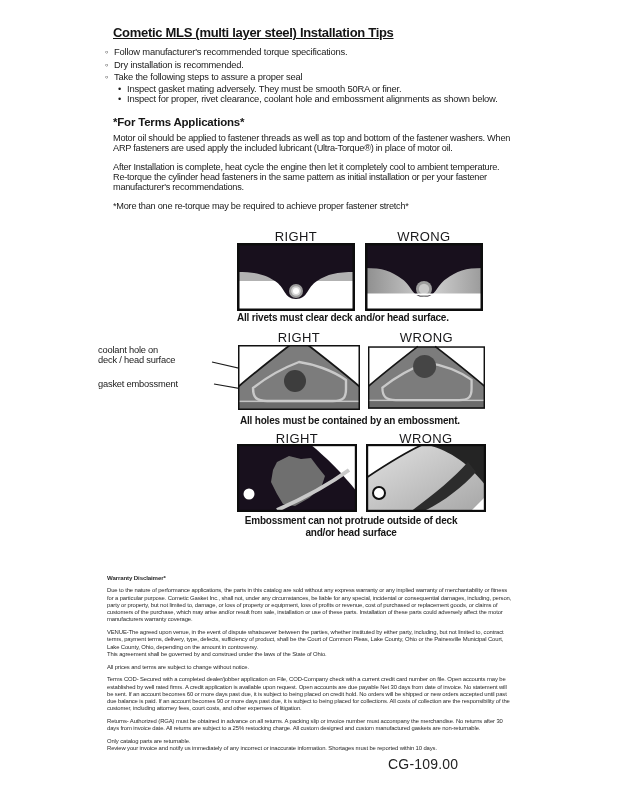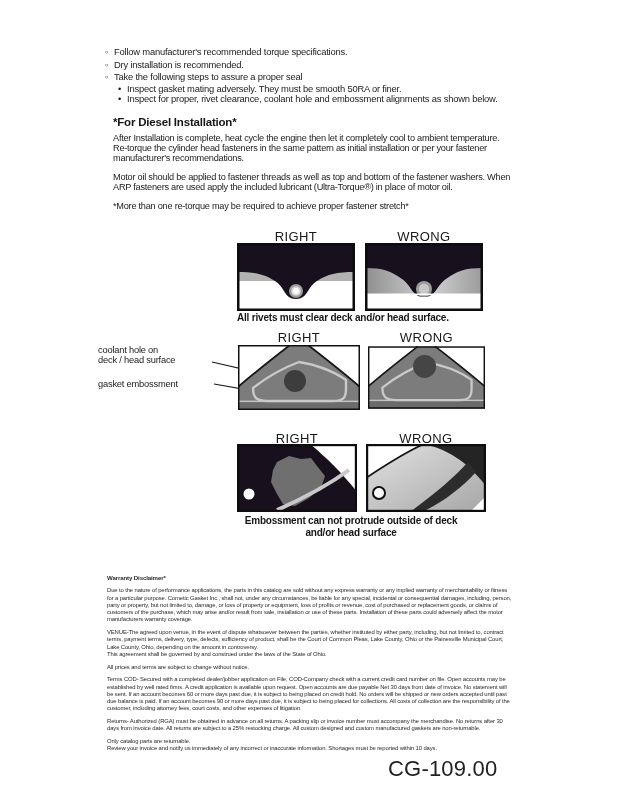--- a/index.html
+++ b/index.html
@@ -22,27 +22,28 @@
   
   .figlabel{font-size:13px;letter-spacing:0.4px;color:#18181a;text-align:center;}
   .figcap{font-size:10px;font-weight:bold;letter-spacing:-0.2px;color:#161616;line-height:11.5px;text-align:center;}
   .figbox{display:block;}
   .ann{font-size:9.3px;letter-spacing:-0.2px;color:#1a1a1a;line-height:10px;white-space:pre-line;}
   
   .disc{left:107px;top:574px;width:407px;font-size:5.9px;line-height:7.25px;letter-spacing:-0.12px;color:#2a2a2a;}
   .disc h4{margin:0 0 6px 0;font-size:6.1px;font-weight:bold;}
   .disc p{margin:0 0 5.5px 0;white-space:pre-line;}
   
-  .pageno{left:388px;top:756px;font-size:22px;letter-spacing:0.2px;color:#222;}
+  .pageno{left:388px;top:756px;font-size:14px;letter-spacing:0.2px;color:#222;}
 </style>
 </head>
 <body>
 
 <div class="page">
 
+  <div class="abs title">Cometic MLS (multi layer steel) Installation Tips</div>
 
   <div class="abs tips">
     <div class="tip l1">
         <span class="b">◦</span>
         <span>Follow manufacturer's recommended torque specifications.</span>
       </div>
     <div class="tip l1">
         <span class="b">◦</span>
         <span>Dry installation is recommended.</span>
       </div>
@@ -53,24 +54,24 @@
     <div class="tip l2">
         <span class="b">•</span>
         <span>Inspect gasket mating adversely.  They must be smooth 50RA or finer.</span>
       </div>
     <div class="tip l2">
         <span class="b">•</span>
         <span>Inspect for proper, rivet clearance, coolant hole and embossment alignments as shown below.</span>
       </div>
   </div>
 
-  <div class="abs diesel-head">*For Diesel Installation*</div>
+  <div class="abs diesel-head">*For Terms Applications*</div>
   <div class="abs diesel-body">
+    <p>Motor oil should be applied to fastener threads as well as top and bottom of the fastener washers. When ARP fasteners are used apply the included lubricant (Ultra-Torque®) in place of motor oil.</p>
     <p>After Installation is complete, heat cycle the engine then let it completely cool to ambient temperature. Re-torque the cylinder head fasteners in the same pattern as initial installation or per your fastener manufacturer's recommendations.</p>
-    <p>Motor oil should be applied to fastener threads as well as top and bottom of the fastener washers. When ARP fasteners are used apply the included lubricant (Ultra-Torque®) in place of motor oil.</p>
     <p style="">*More than one re-torque may be required to achieve proper fastener stretch*</p>
   </div>
 
   <div class="abs figlabel" style="left:237px;top:229px;width:118px">RIGHT</div>
   <div class="abs figlabel" style="left:365px;top:229px;width:118px">WRONG</div>
 
   <svg class="abs figbox" style="left:237px;top:243px" width="118" height="68" viewBox="0 0 118 68">
     <rect width="118" height="68" fill="#ffffff"></rect>
     <rect y="29" width="118" height="9" style="fill:var(--deck-gray)"></rect>
     <path d="M0,0 H118 V29 C99,29 91,31 80,38 C70,44 71,56 59,56 C47,56 48,44 38,38 C27,31 19,29 0,29 Z" style="fill:var(--figure-dark)"></path>
@@ -131,20 +132,21 @@
     <rect y="55.6" width="122" height="1.5" fill="#c4c4c4"></rect>
     <path d="M0,0 H52 C34,14 16,28 0,42 Z" fill="#ffffff"></path>
     <path d="M52,0 C34,14 16,28 0,42" fill="none" stroke="#161616" stroke-width="1.8"></path>
     <path d="M122,0 H70 C88,14 106,28 122,42 Z" fill="#ffffff"></path>
     <path d="M70,0 C88,14 106,28 122,42" fill="none" stroke="#161616" stroke-width="1.8"></path>
     <path d="M15,43 C15,53 19,56 29,56 L95,56 C105,56 108,53 108,44 L108,35 C94,25 75,19 61,17 C45,23 29,32 15,43 Z" fill="none" style="stroke:var(--emboss-light)" stroke-width="2.4"></path>
     <circle cx="59" cy="21" r="12" fill="#454545"></circle>
     <rect x="0.75" y="0.75" width="120.5" height="63.5" fill="none" stroke="#101010" stroke-width="1.5"></rect>
   </svg>
 
+  <div class="abs figcap" style="left:240px;top:415px">All holes must be contained by an embossment.</div>
 
   <div class="abs figlabel" style="left:237px;top:431px;width:120px">RIGHT</div>
   <div class="abs figlabel" style="left:366px;top:431px;width:120px">WRONG</div>
 
   <svg class="abs figbox" style="left:237px;top:444px" width="120" height="68" viewBox="0 0 120 68">
     <rect width="120" height="68" fill="#ffffff"></rect>
     <path d="M0,0 H73 C90,14 106,30 120,48 L120,68 L0,68 Z" style="fill:var(--figure-dark)"></path>
     <path d="M40,18 L52,12 L64,15 L74,14 L80,22 L88,32 L84,44 L72,54 L58,62 L46,60 L40,50 L34,38 L36,26 Z" fill="#6f6f6f"></path>
     <path d="M40,66 C65,55 90,42 112,26" fill="none" stroke="#c9c9c9" stroke-width="4"></path>
     <circle cx="12" cy="50" r="5.5" fill="#ffffff"></circle>

